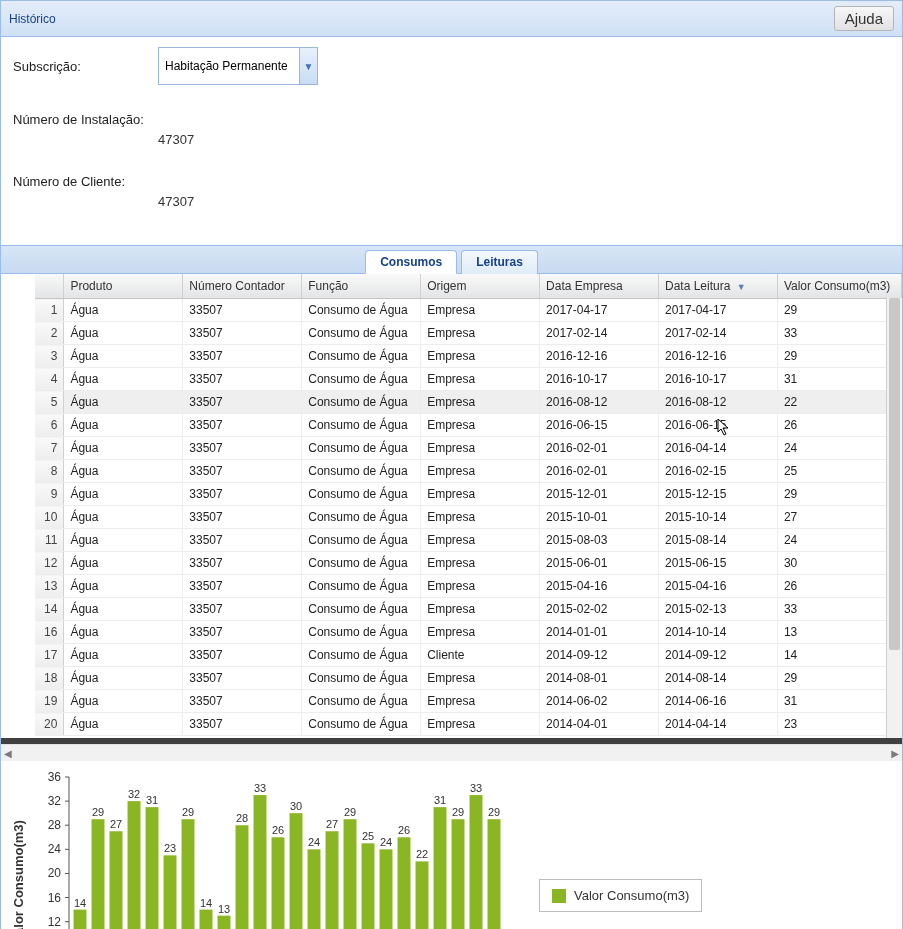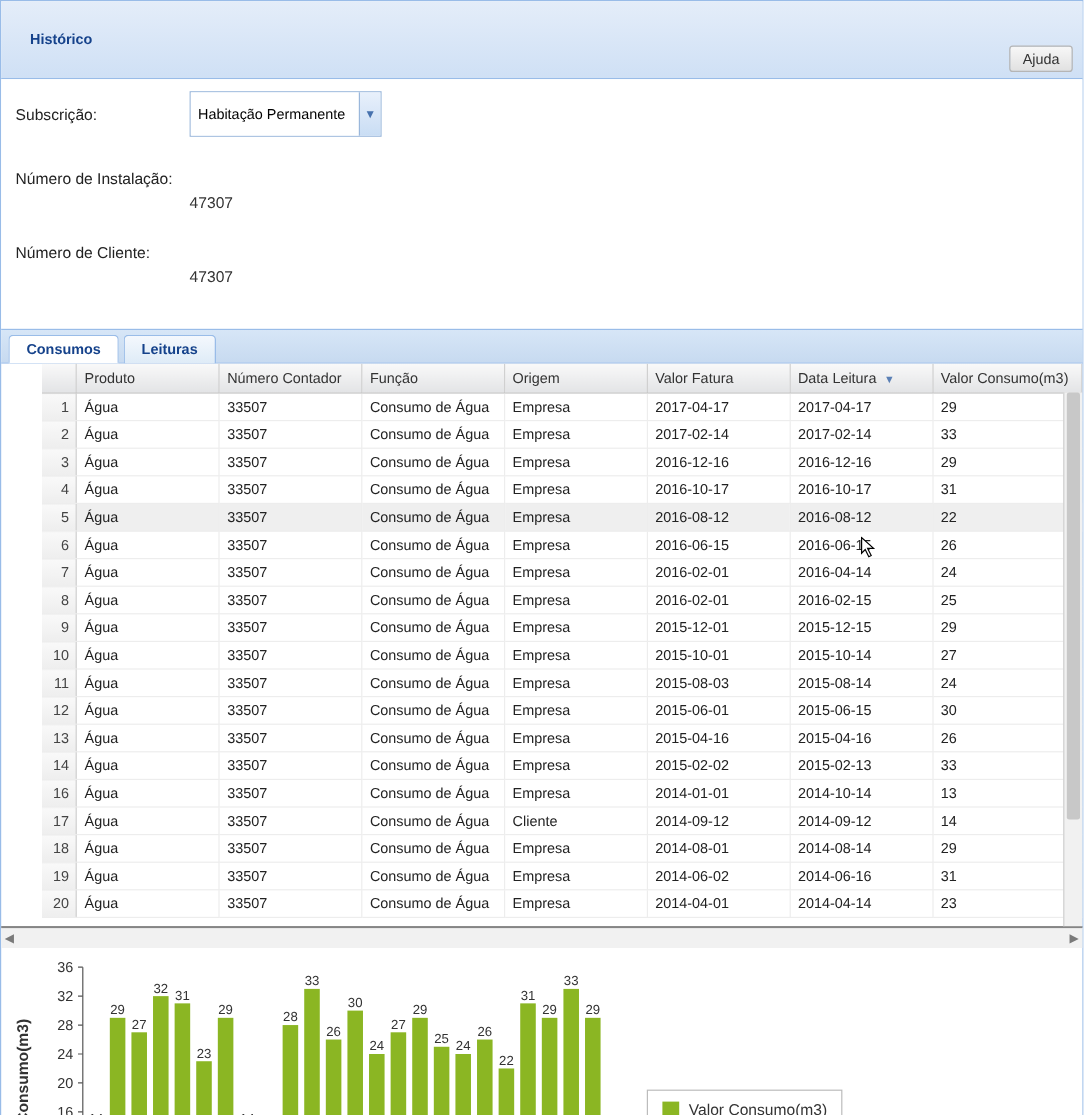--- a/index.html
+++ b/index.html
@@ -18,33 +18,31 @@
   .panel-header {
     background: linear-gradient(#e4edf9, #cfe0f5);
     border-bottom: 1px solid #99bce8;
     padding: 5px 8px;
     display: flex;
     justify-content: space-between;
     align-items: center;
   }
   .panel-title {
     color: #15428b;
-    font-weight: bold;
+    font-weight: normal;
     font-size: 12px;
-    margin-left: 16px;
   }
   .help-btn {
     background: linear-gradient(#f7f7f7, #e1e1e1);
     border: 1px solid #b5b5b5;
     border-radius: 3px;
     padding: 3px 10px;
-    font-size: 12px;
+    font-size: 15px;
     color: #333;
     cursor: pointer;
-    margin-top: 32px;
   }
   .form-area {
     padding: 10px 28px 30px 12px;
     background: #fff;
   }
   .form-row {
     display: flex;
     align-items: center;
     margin-bottom: 6px;
   }
@@ -81,20 +79,21 @@
     justify-content: center;
     cursor: pointer;
   }
   .tab-strip {
     background: linear-gradient(#d7e6f7,#c7daf0);
     border-top: 1px solid #99bce8;
     border-bottom: 1px solid #99bce8;
     padding: 3px 6px 0 6px;
     display: flex;
     gap: 4px;
+    justify-content: center;
   }
   .tab {
     background: linear-gradient(#f4f8fd,#deebf7);
     border: 1px solid #99bce8;
     border-bottom: none;
     border-radius: 4px 4px 0 0;
     padding: 4px 14px;
     color: #15428b;
     font-size: 12px;
     cursor: pointer;
@@ -103,21 +102,21 @@
     bottom: -1px;
   }
   .tab.active {
     background: #fff;
     border-bottom: 1px solid #fff;
   }
   .grid-wrap {
     height: 470px;
     overflow: hidden;
     position: relative;
-    border-bottom: 1px solid #404040;
+    border-bottom: 6px solid #404040;
     padding-left: 34px;
   }
   .grid {
     width: 100%;
     border-collapse: collapse;
   }
   .grid th {
     background: linear-gradient(#f9f9f9,#e3e4e6);
     border-right: 1px solid #d0d0d0;
     border-bottom: 1px solid #c5c5c5;
@@ -243,21 +242,21 @@
 
   <div class="grid-wrap">
     <table class="grid">
       <thead>
         <tr>
           <th style="width:28px"></th>
           <th style="width:115px">Produto</th>
           <th style="width:115px">Número Contador</th>
           <th style="width:115px">Função</th>
           <th style="width:115px">Origem</th>
-          <th style="width:115px">Valor Fatura</th>
+          <th style="width:115px">Data Empresa</th>
           <th style="width:115px">
             <span>Data Leitura</span>
             <span class="sort-arrow">▼</span>
           </th>
           <th style="width:120px">Valor Consumo(m3)</th>
         </tr>
       </thead>
       <tbody id="grid-body">
           <tr>
             <td class="rownum">1</td>

